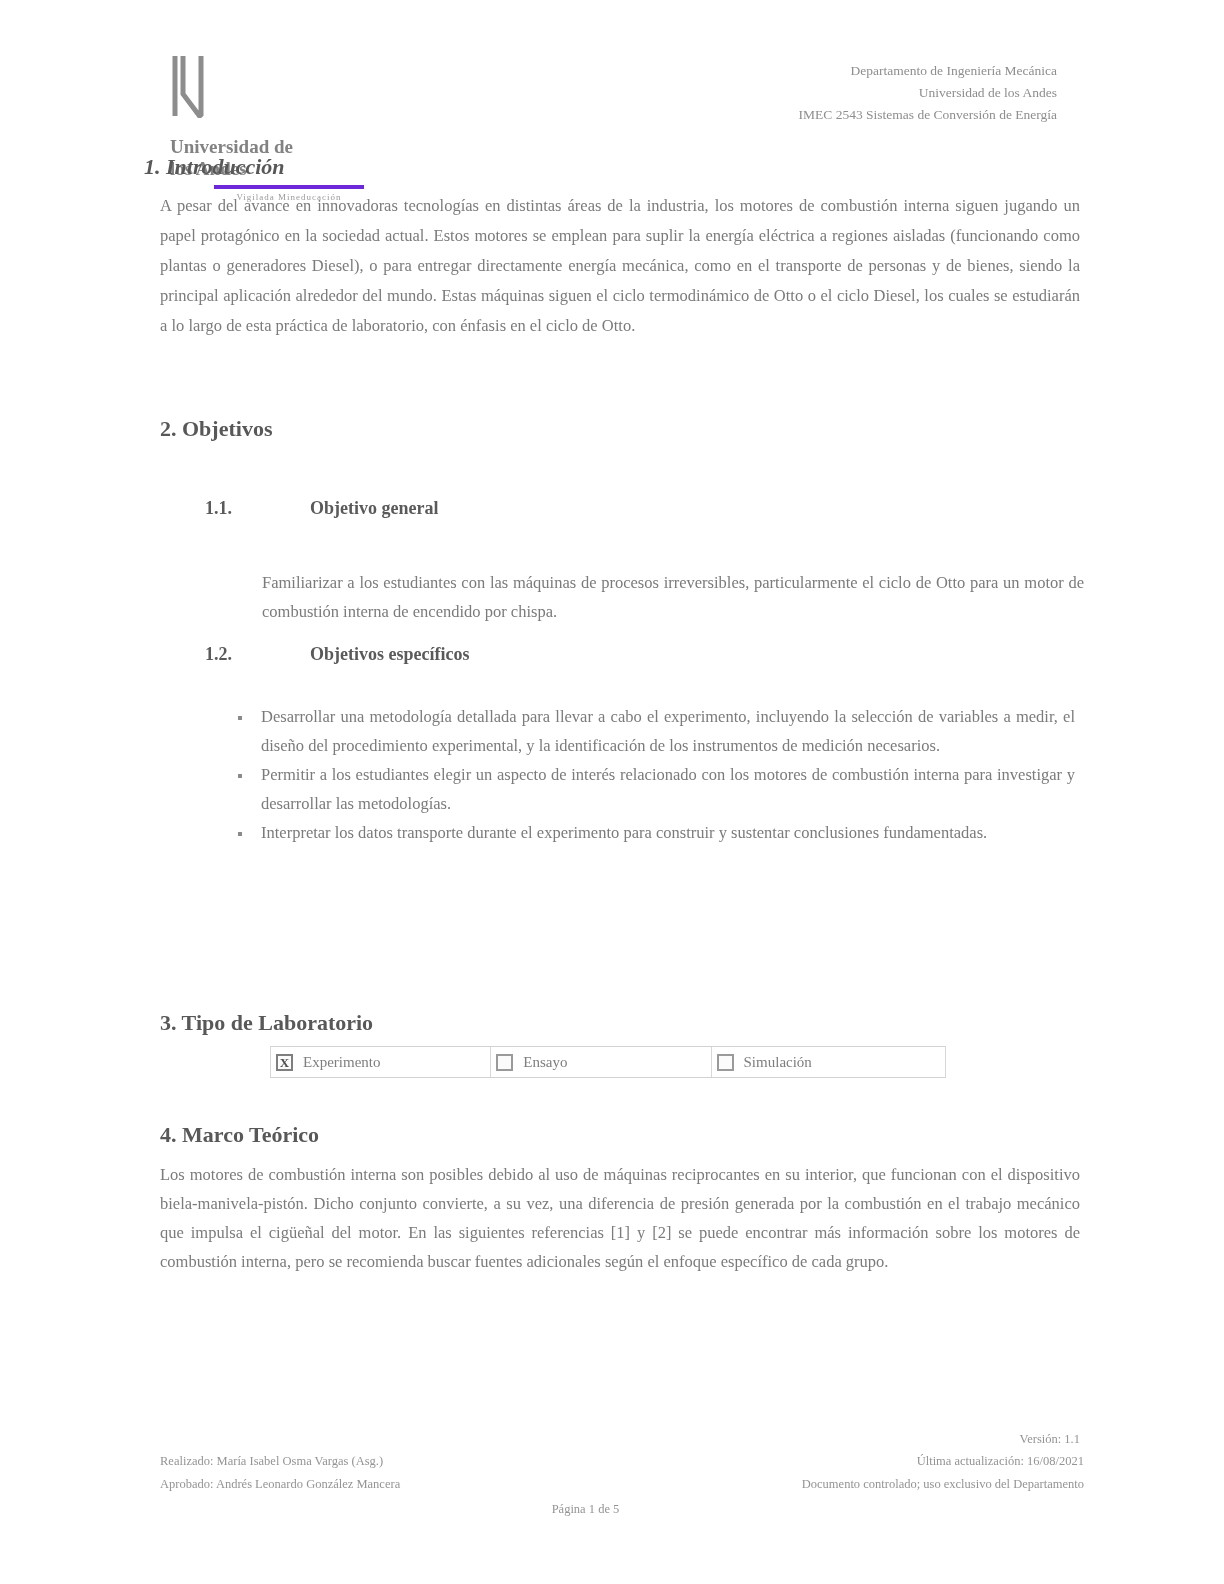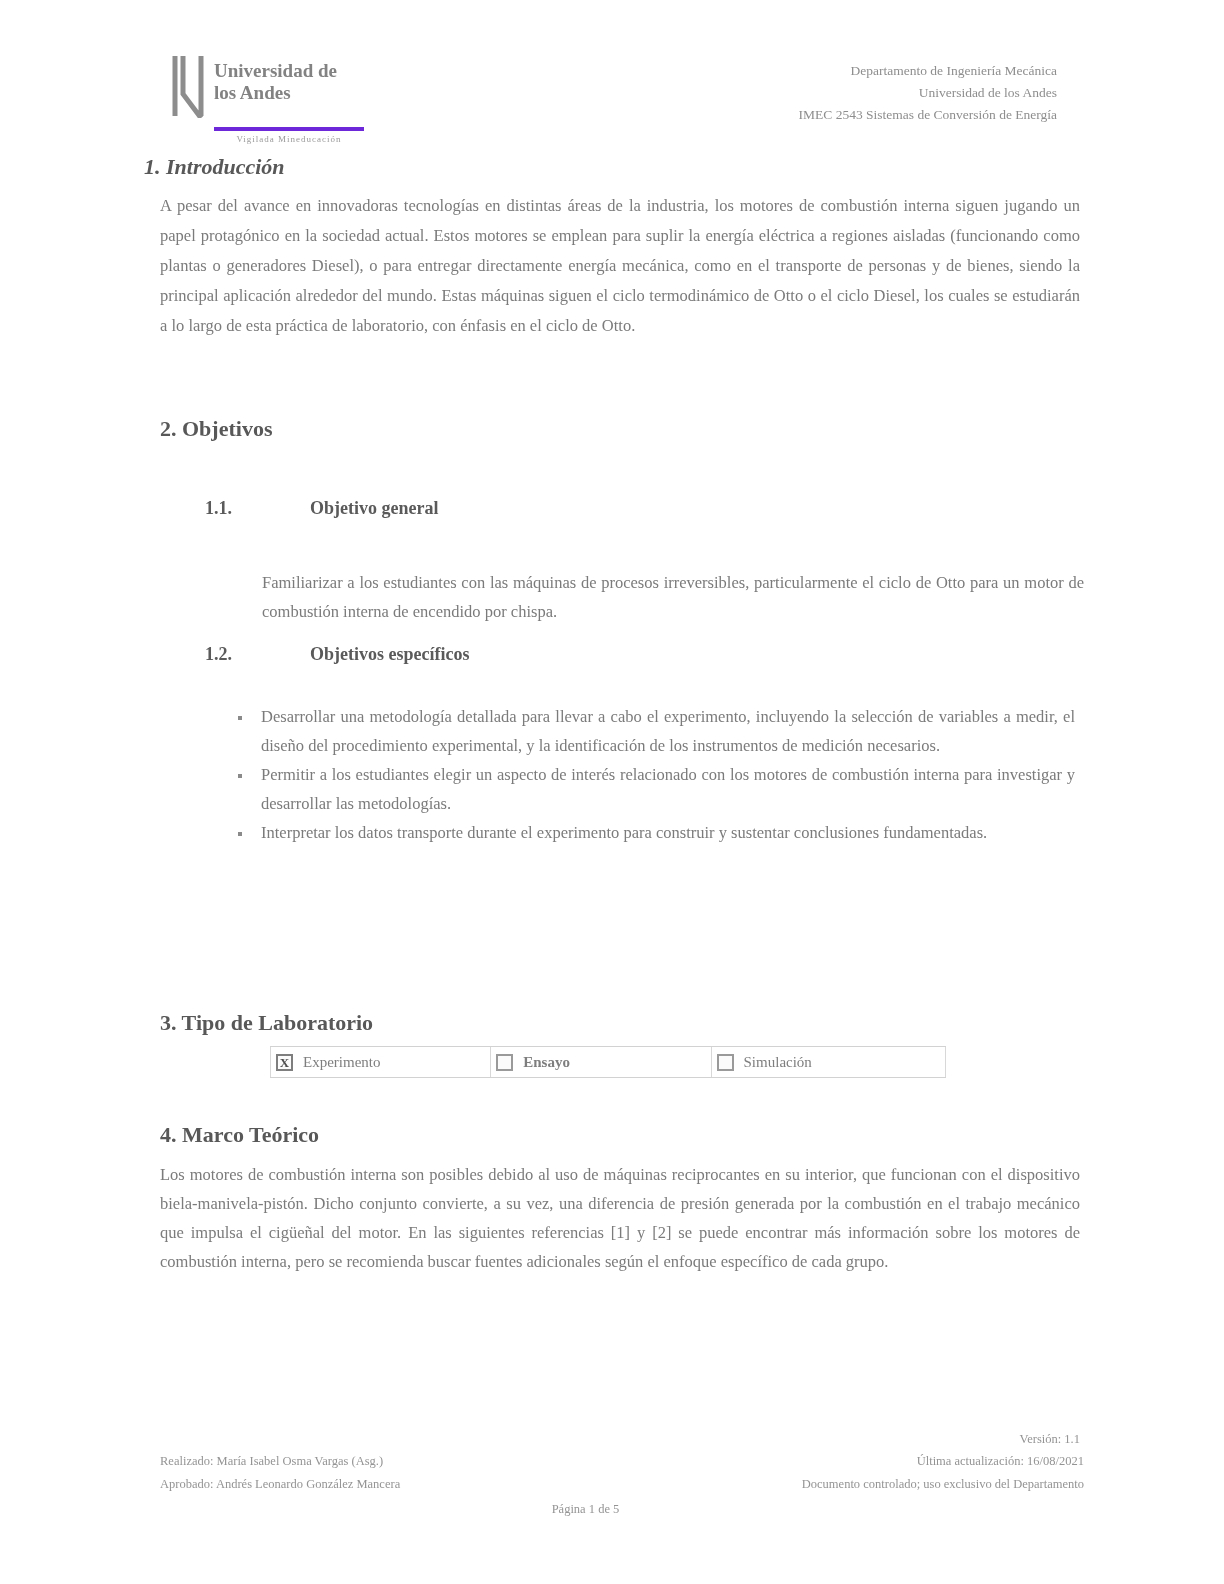--- a/index.html
+++ b/index.html
@@ -10,21 +10,21 @@
     font-family:"Liberation Serif","DejaVu Serif",serif;
     overflow:hidden;
   }
   
   .scan{position:absolute;inset:0;filter:blur(0.45px);}
 
   .abs{position:absolute;}
 
   
   .logo{left:170px;top:54px;width:215px;height:108px;color:#8a8a8a;}
-  .logo-row{display:flex;align-items:flex-start;gap:8px;}
+  .logo-row{display:flex;align-items:flex-start;gap:8px;flex-direction:column;}
   .logo-text{font-weight:bold;font-size:19px;line-height:22px;color:#828282;padding-top:6px;}
   .logo-caption{font-size:9px;letter-spacing:1px;color:#9a9a9a;margin-top:5px;margin-left:44px;
                 border-top:4px solid #6d28d9;padding-top:3px;width:150px;text-align:center;}
   .header-right{right:167px;top:60px;text-align:right;font-size:13.5px;line-height:22px;color:#8e8e8e;}
 
   
   .h1{font-size:22px;font-weight:bold;color:#585858;}
   .sub{display:flex;font-size:18px;font-weight:bold;color:#5a5a5a;}
   .sub .num{width:105px;}
 
@@ -101,21 +101,21 @@
       <li>Interpretar los datos transporte durante el experimento para construir y sustentar conclusiones fundamentadas.</li>
     </ul>
 
     <div class="abs h1" style="left:160px;top:1010px;">3. Tipo de Laboratorio</div>
 
     <div class="abs lab-table">
       <div class="lab-cell" style="width:232px;">
         <span class="cb checked">X</span>
         <span class="lab-label">Experimento</span>
       </div>
-      <div class="lab-cell" style="width:232px;font-weight:bold;">
+      <div class="lab-cell" style="width:232px;">
         <span class="cb"></span>
         <span class="lab-label">Ensayo</span>
       </div>
       <div class="lab-cell" style="width:248px;">
         <span class="cb"></span>
         <span class="lab-label">Simulación</span>
       </div>
     </div>
 
     <div class="abs h1" style="left:160px;top:1122px;">4. Marco Teórico</div>

